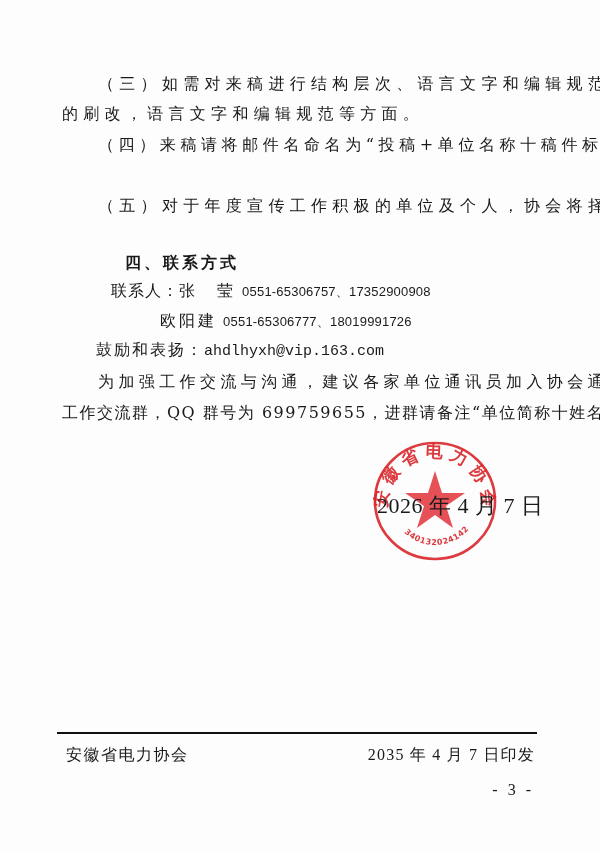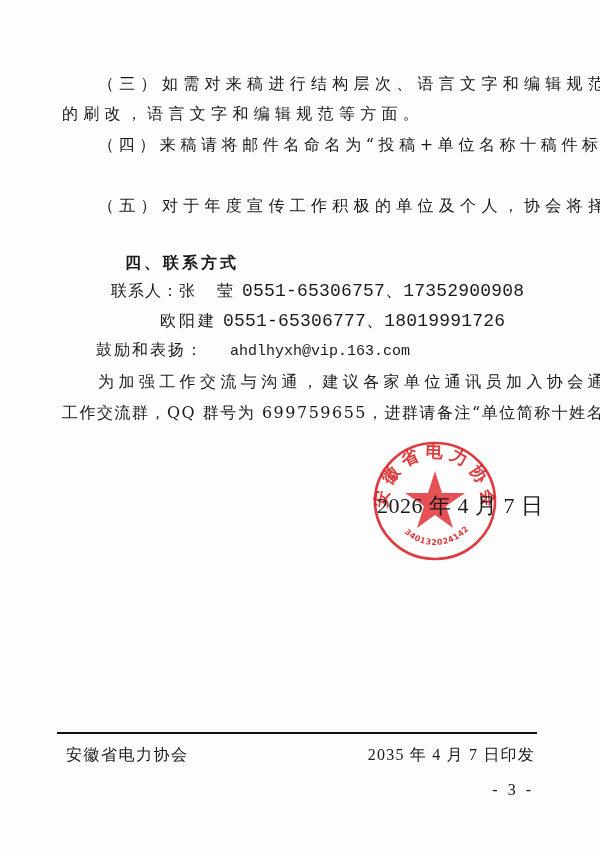--- a/index.html
+++ b/index.html
@@ -27,22 +27,22 @@
       line-height: 20px;
       white-space: nowrap;
       letter-spacing: 5.3px;
     }
     .heading {
       font-weight: bold;
       letter-spacing: 3px;
     }
     .contact-label { display: inline-block; margin-left: 15px; }
     .contact-name { display: inline-block; letter-spacing: 3px; }
-    .contact-phone { display: inline-block; letter-spacing: 0.2px; font-family: Liberation Mono, monospace; font-size: 18px; }
-    .email-value { font-family: "Liberation Mono", monospace; letter-spacing: 0; font-size: 15px; margin-left: 26px; }
+    .contact-phone { display: inline-block; letter-spacing: 0.2px; font-family: Liberation Sans, sans-serif; font-size: 13px; }
+    .email-value { font-family: "Liberation Mono", monospace; letter-spacing: 0; font-size: 15px; }
 
     .stamp {
       position: absolute;
       left: 373px;
       top: 441px;
       width: 124px;
       height: 120px;
     }
     .stamp-date {
       position: absolute;

